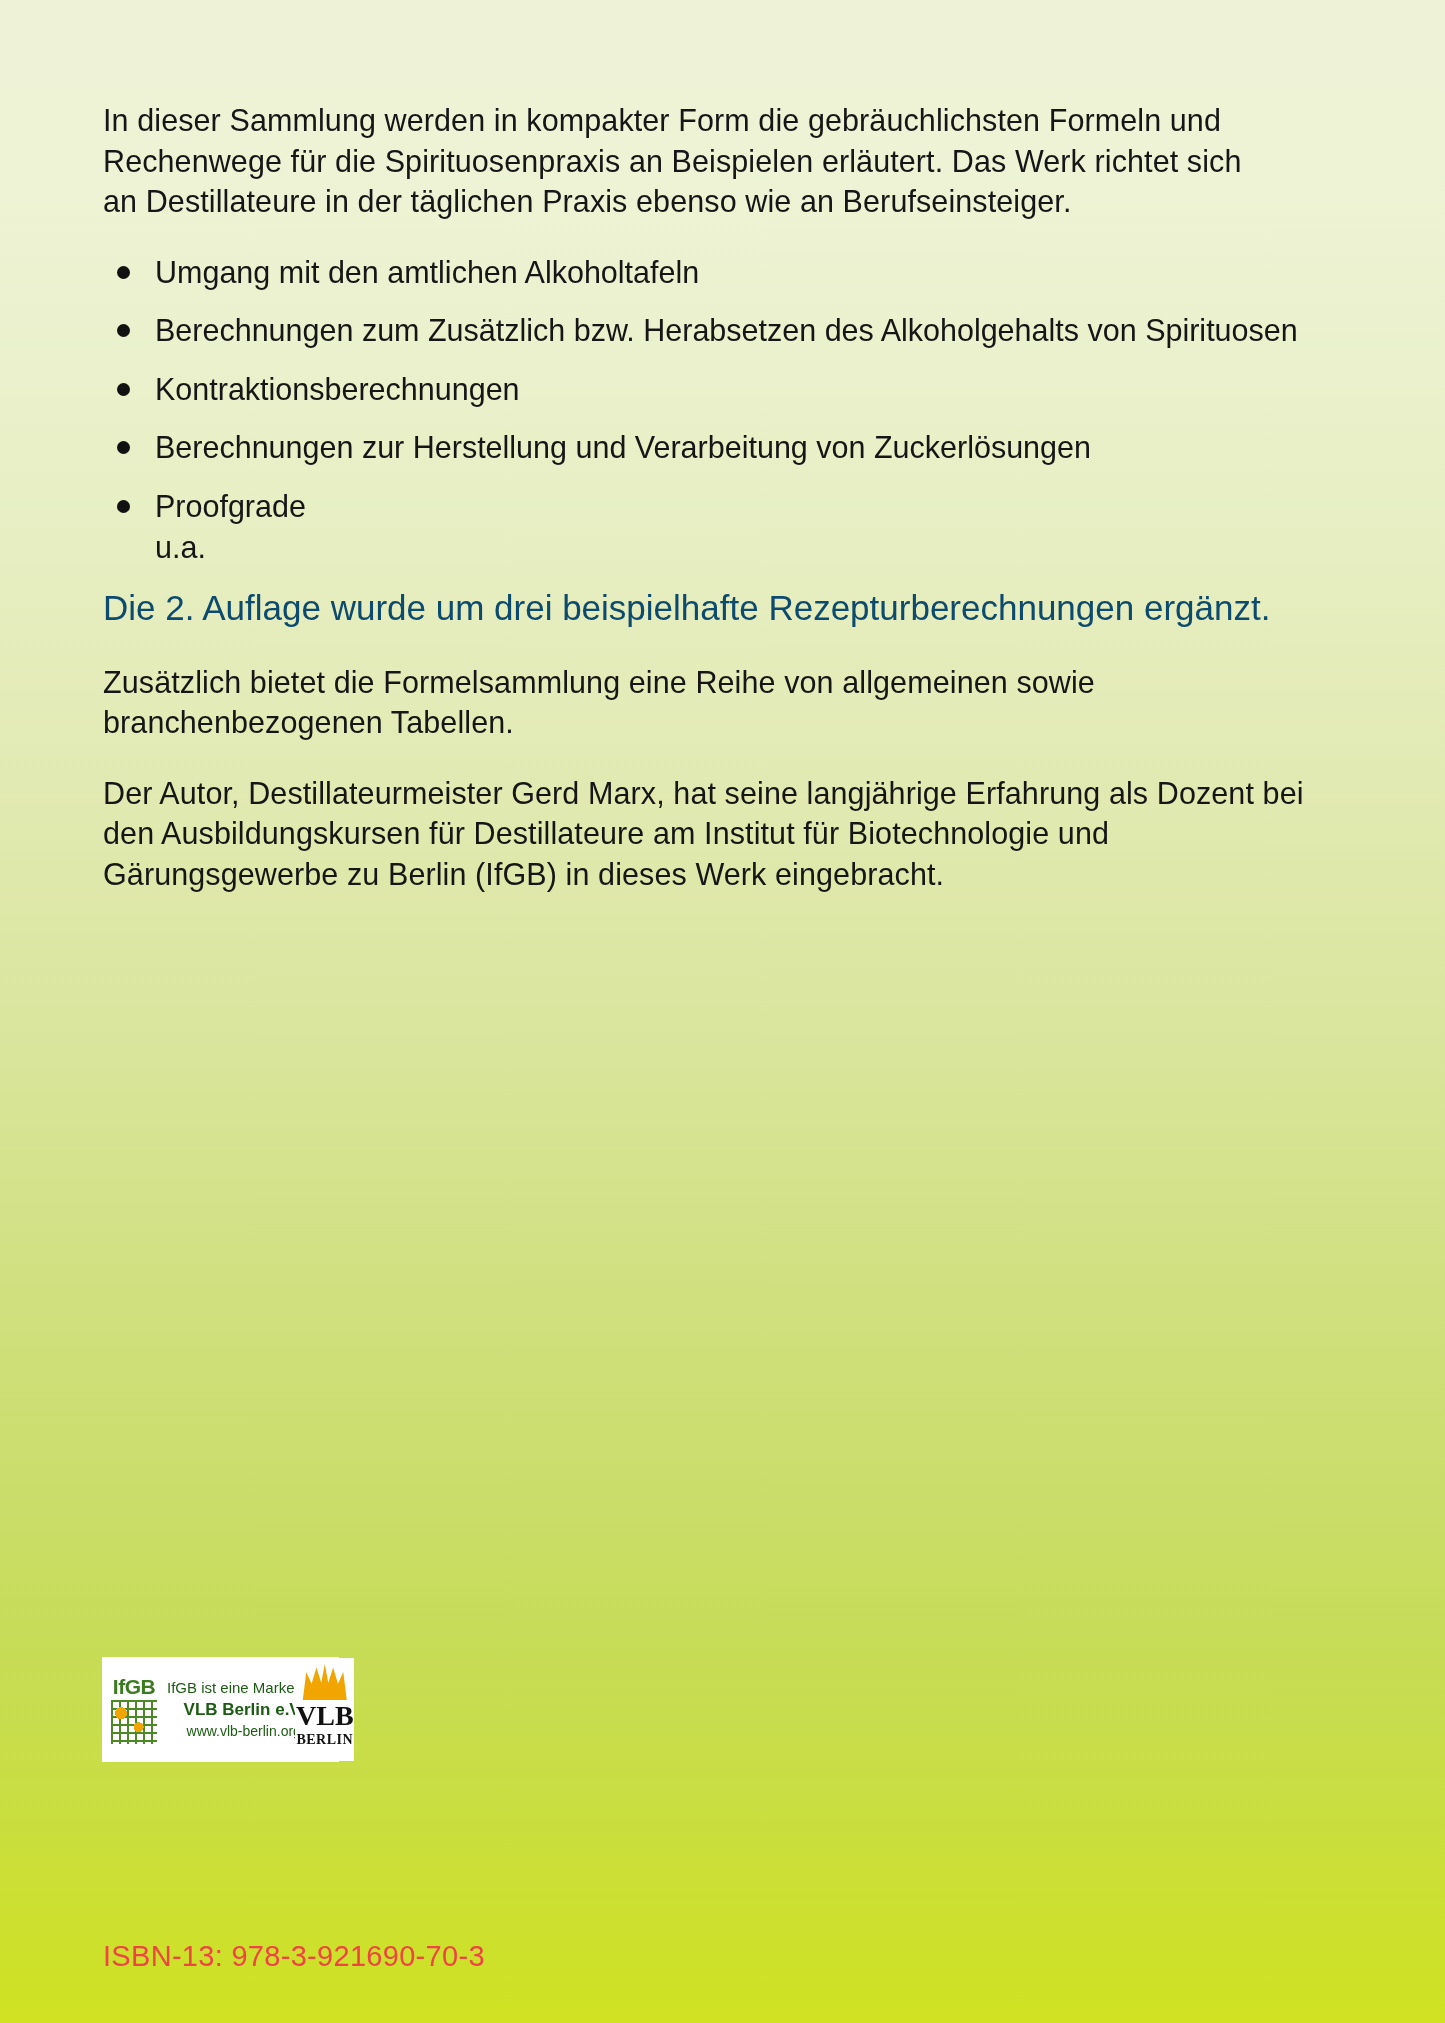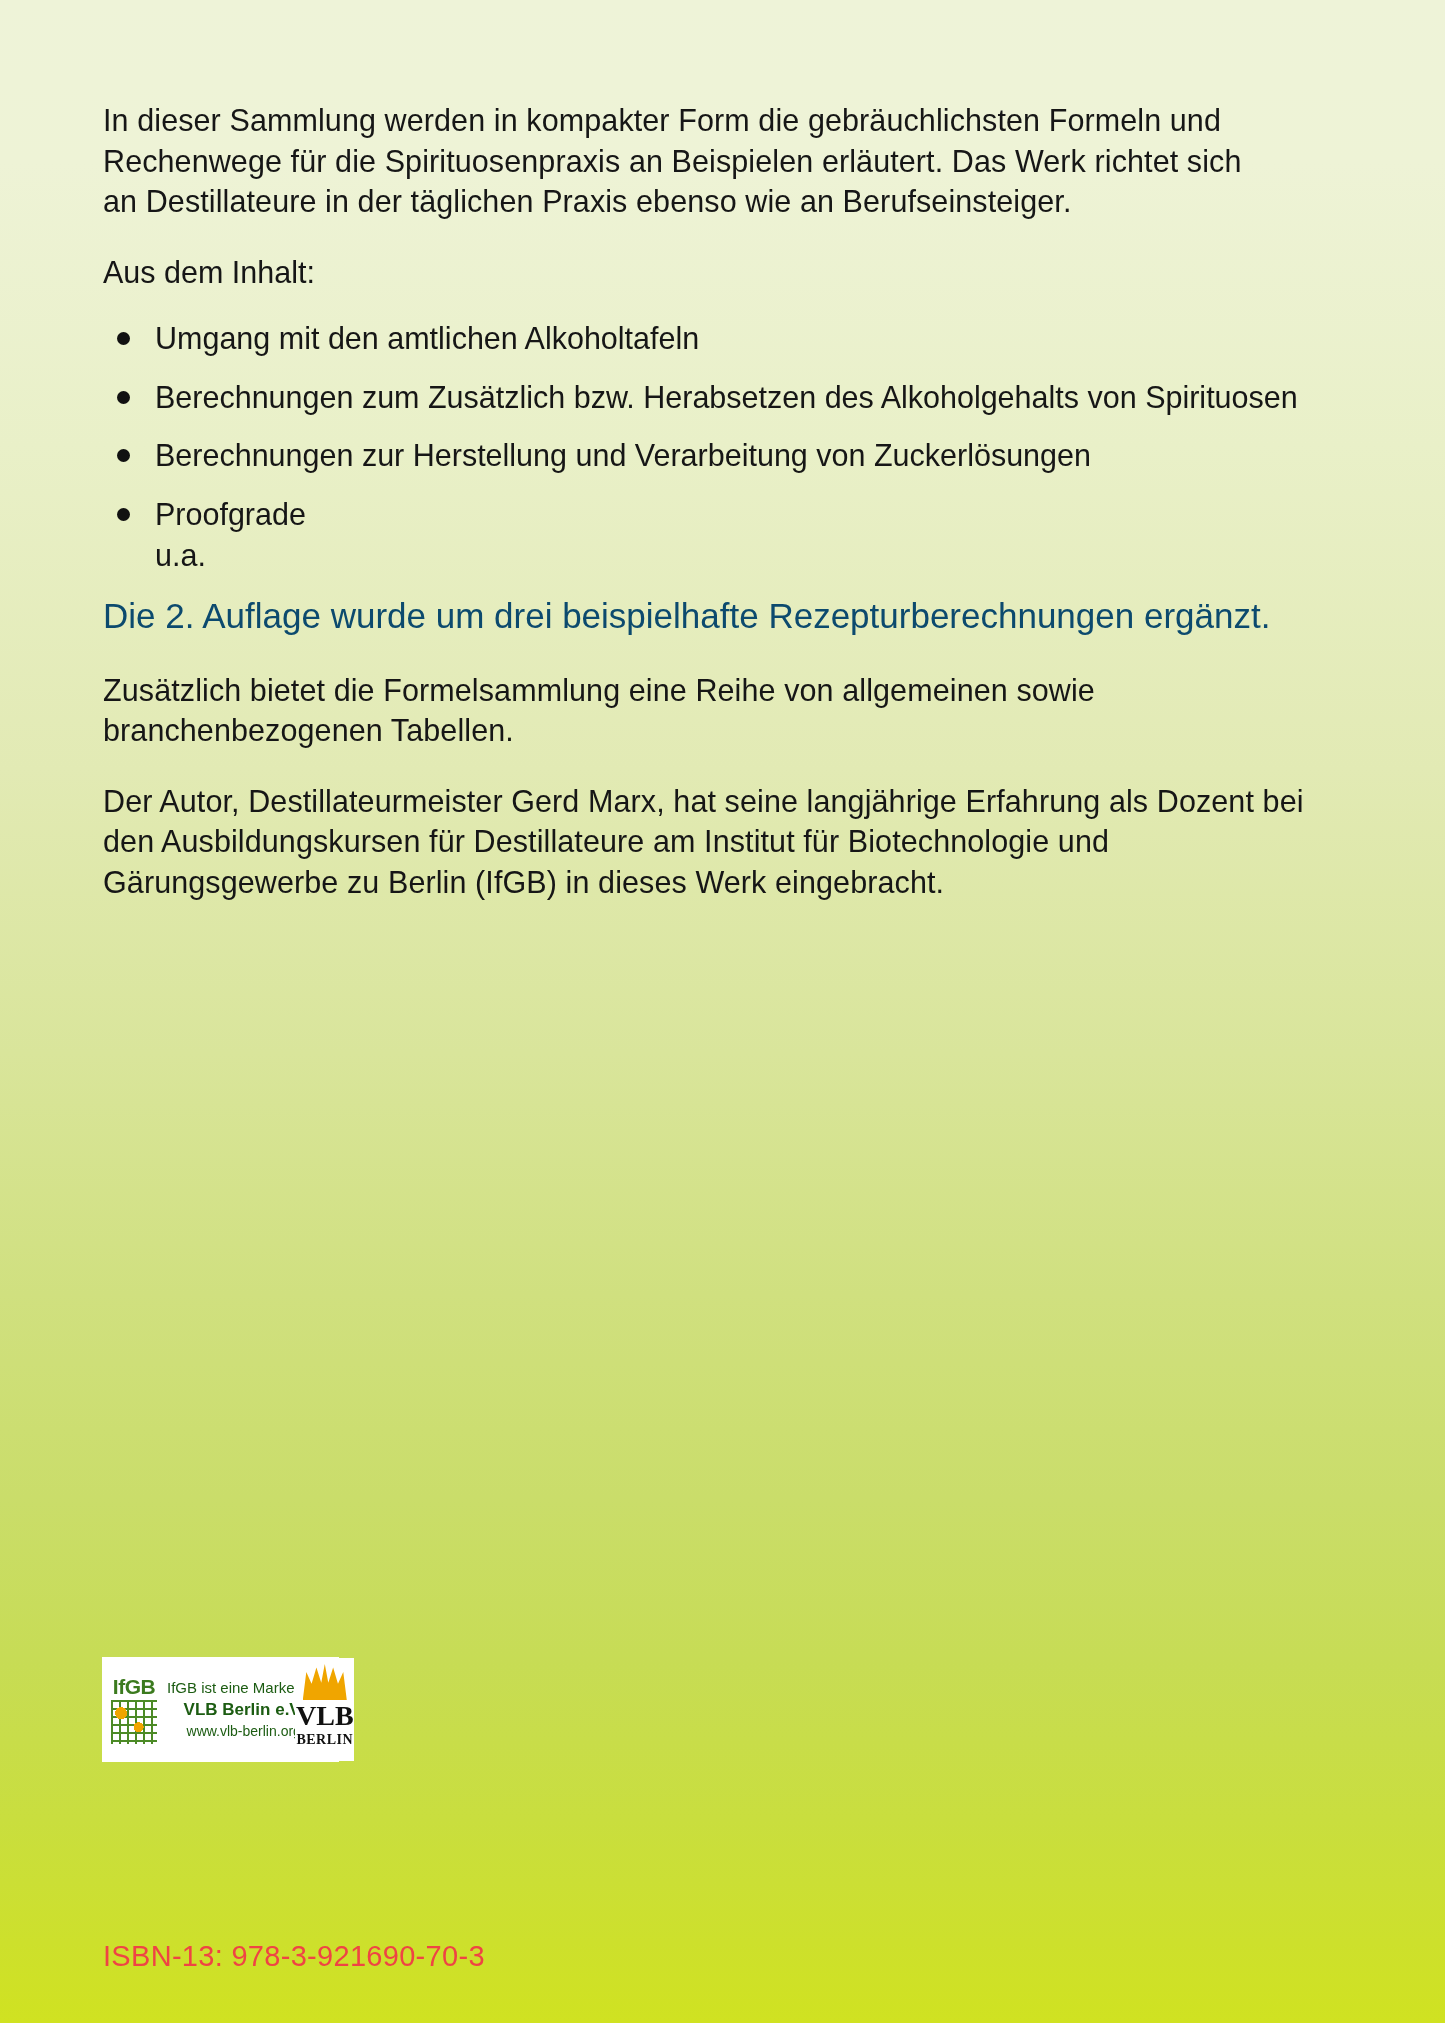--- a/index.html
+++ b/index.html
@@ -217,30 +217,33 @@
 </style>
 </head>
 <body>
 
 <div class="page">
 
   <div class="content">
 
     <p class="para lead">In dieser Sammlung werden in kompakter Form die gebräuchlichsten Formeln und Rechenwege für die Spirituosenpraxis an Beispielen erläutert. Das Werk richtet sich an Destillateure in der täglichen Praxis ebenso wie an Berufseinsteiger.</p>
 
-    <p class="inhalt-label">Aus dem Inhalt:</p>
 
     <ul class="bullets">
       <li>
         <span class="dot"></span>
         <span>Umgang mit den amtlichen Alkoholtafeln</span>
       </li>
       <li>
         <span class="dot"></span>
         <span>Berechnungen zum Zusätzlich bzw. Herabsetzen des Alkoholgehalts von Spirituosen</span>
+      </li>
+      <li>
+        <span class="dot"></span>
+        <span>Kontraktionsberechnungen</span>
       </li>
       <li>
         <span class="dot"></span>
         <span>Berechnungen zur Herstellung und Verarbeitung von Zuckerlösungen</span>
       </li>
       <li>
         <span class="dot"></span>
         <span style="white-space: pre-line; margin-top: 36px;">Proofgrade
 u.a.</span>
       </li>

